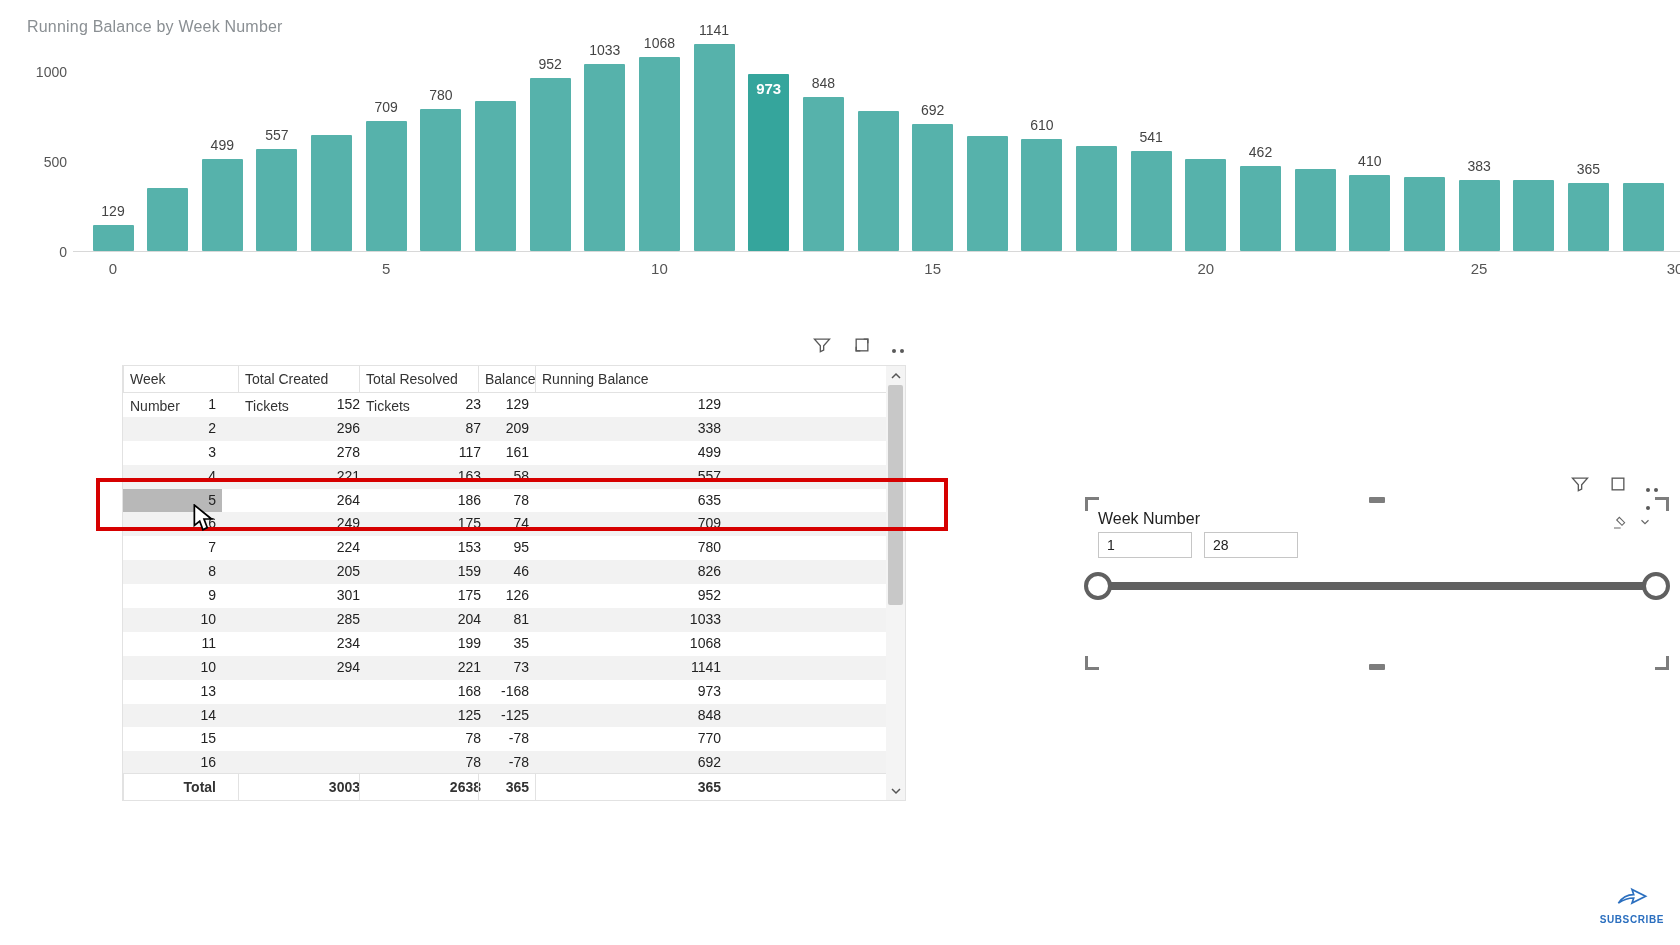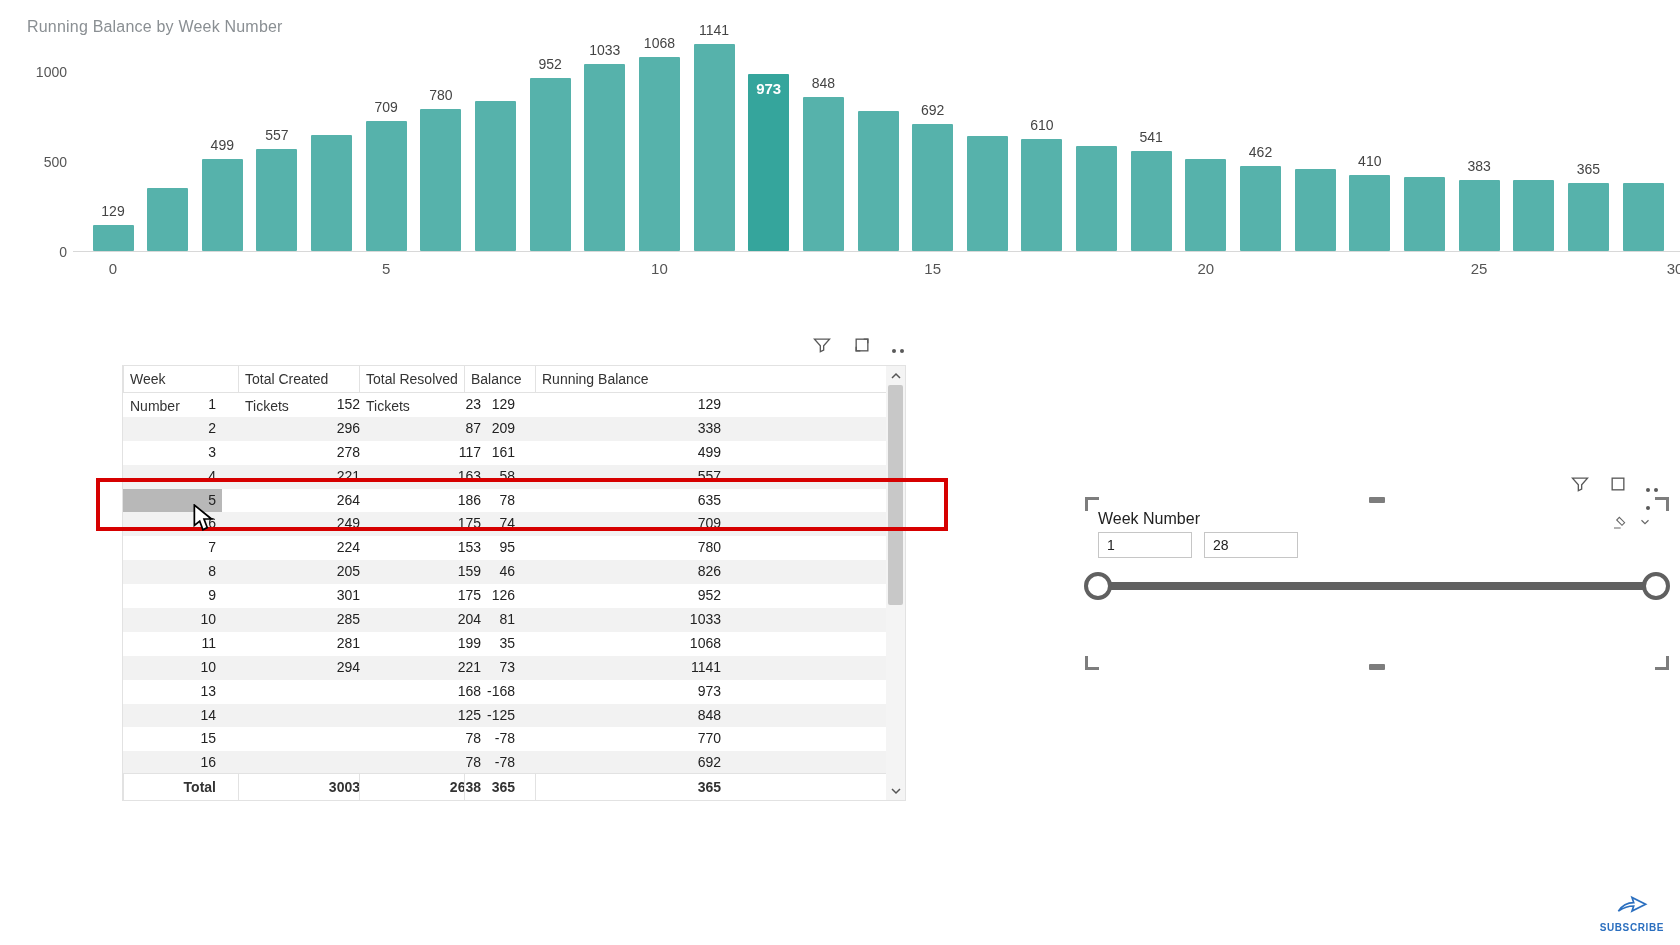--- a/index.html
+++ b/index.html
@@ -24,21 +24,21 @@
   .table-visual { position:absolute; left:122px; top:335px; width:784px; height:472px;}
   .tv-toolbar { position:relative; height:30px;}
   .tv-toolbar .ic { position:absolute; top:0; color:#595959; cursor:pointer;}
   .ic.filter { left:690px;}
   .ic.focus  { left:730px;}
   .ic.more   { left:768px; top:4px;}
   .dots span { display:inline-block; width:4px; height:4px; background:#595959; border-radius:50%; margin:0 2px;}
   .tv-body { position:relative; width:784px; height:436px; border:1px solid #e2e2e2; background:#fff;}
   .hdr-row { position:absolute; top:0; left:0; right:19px; height:27px; border-bottom:1px solid #e2e2e2;}
   .hdr-row .cell { position:absolute; top:0; height:27px; line-height:27px; font-size:14px; color:#333; padding:0 6px; border-left:1px solid #e2e2e2;}
-  .c-wk{left:0;width:99px;} .c-tc{left:99px;width:128px;margin-left:16px;} .c-tr{left:212px;width:128px;margin-left:24px;} .c-bl{left:341px;width:57px;} .c-rb{left:412px;width:192px;}
+  .c-wk{left:0;width:99px;} .c-tc{left:99px;width:128px;margin-left:16px;} .c-tr{left:212px;width:128px;margin-left:24px;} .c-bl{left:355px;width:57px;} .c-rb{left:412px;width:192px;}
   .rows { position:absolute; top:27px; bottom:27px; left:0; right:19px; overflow:hidden;}
   .drow { position:relative; height:23.9px; line-height:23.9px; font-size:14px; color:#222;}
   .drow.alt { background:#f2f2f2;}
   .drow .cell { position:absolute; top:0; height:100%; padding:0 6px; text-align:right;}
   .drow.selcell .c-wk { background:#b8b8b8;}
   .ft-row { position:absolute; bottom:0; left:0; right:19px; height:27px; border-top:1px solid #e2e2e2; font-weight:700;}
   .ft-row .cell { position:absolute; height:27px; line-height:27px; font-size:14px; padding:0 6px; text-align:right; border-left:1px solid #e2e2e2;}
   .scroll-track { position:absolute; right:0; top:0; bottom:0; width:19px; background:#f4f4f4;}
   .scroll-track .arr { position:absolute; left:0; width:19px; height:19px; display:flex; align-items:center; justify-content:center; color:#555; cursor:pointer;}
   .arr.up{top:0;} .arr.dn{bottom:0;}
@@ -64,21 +64,21 @@
   .sl-title{font-size:16px;color:#222;margin-bottom:4px;}
   .sl-title-icons{position:absolute;right:4px;top:2px;color:#666;}
   .sl-title-icons svg{vertical-align:middle;margin-left:6px;cursor:pointer;}
   .sl-inputs{display:flex;gap:12px;margin-top:4px;}
   .sl-inputs input{width:94px;height:26px;border:1px solid #c6c6c6;font-size:14px;padding:0 8px;color:#222;outline:none;}
   .sl-track{position:relative;margin-top:26px;height:4px;background:#c9c9c9;border-radius:2px;}
   .sl-fill{position:absolute;left:0;top:-2px;height:8px;background:#606060;border-radius:4px;width:100%;}
   .sl-ball{position:absolute;top:50%;width:28px;height:28px;border:4px solid #606060;background:#fff;border-radius:50%;transform:translate(-50%,-50%);cursor:grab;}
   .sl-ball.a{left:0;} .sl-ball.b{left:100%;}
   
-  .subscribe { position:absolute; right:16px; bottom:12px; text-align:center; color:#2b6fbf; font-size:10px; font-weight:700; letter-spacing:.6px;}
+  .subscribe { position:absolute; right:16px; bottom:20px; text-align:center; color:#2b6fbf; font-size:10px; font-weight:700; letter-spacing:.6px;}
   .subscribe svg{display:block;margin:0 auto 2px;}
 </style>
 </head>
 <body>
 
 <div class="chart-wrap">
   <div class="chart-title">Running Balance by Week Number</div>
   <div class="y-axis">
     <div class="y-tick t0">0</div>
     <div class="y-tick t500">500</div>
@@ -253,21 +253,21 @@
         </div>
         <div class="drow alt">
           <div class="cell c-wk">10</div>
           <div class="cell c-tc">285</div>
           <div class="cell c-tr">204</div>
           <div class="cell c-bl">81</div>
           <div class="cell c-rb">1033</div>
         </div>
         <div class="drow">
           <div class="cell c-wk">11</div>
-          <div class="cell c-tc">281</div>
+          <div class="cell c-tc">234</div>
           <div class="cell c-tr">199</div>
           <div class="cell c-bl">35</div>
           <div class="cell c-rb">1068</div>
         </div>
         <div class="drow alt">
           <div class="cell c-wk">10</div>
           <div class="cell c-tc">294</div>
           <div class="cell c-tr">221</div>
           <div class="cell c-bl">73</div>
           <div class="cell c-rb">1141</div>

